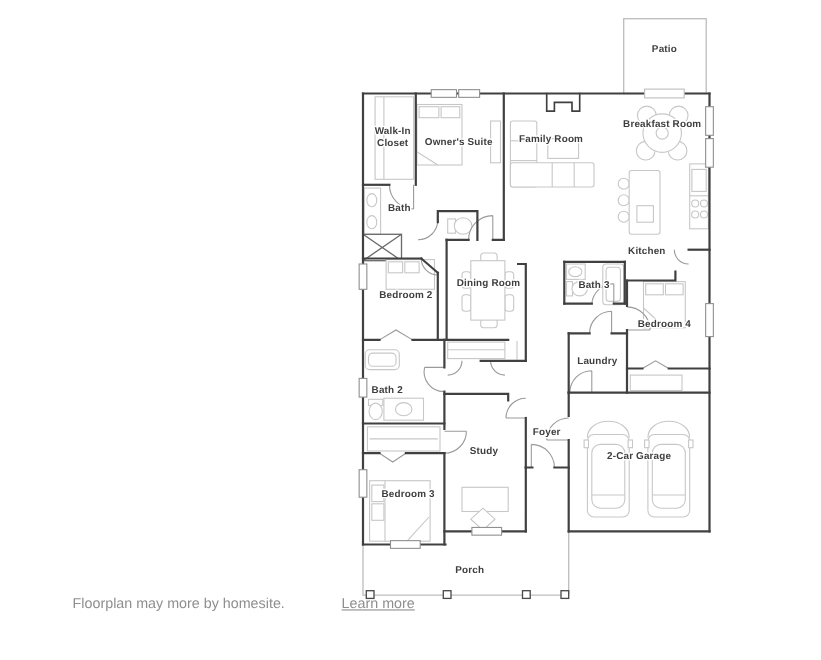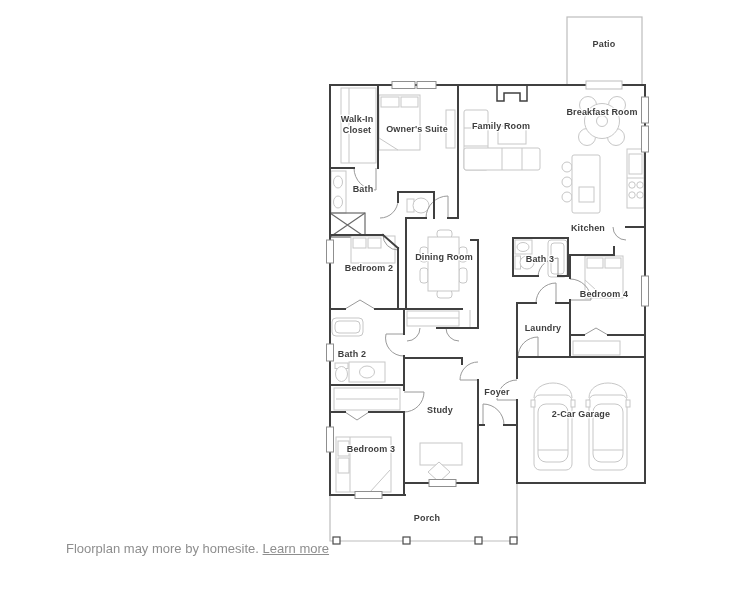--- a/index.html
+++ b/index.html
@@ -11,21 +11,21 @@
   .walls{stroke:#404040;stroke-width:2;fill:none;stroke-linecap:square;}
   .thinwalls{stroke:#bdbdbd;stroke-width:1.2;fill:none;}
   .furn{stroke:#c7c7c7;stroke-width:1;fill:#ffffff;}
   .furnln{stroke:#c7c7c7;stroke-width:1;fill:none;}
   .doors{stroke:#9a9a9a;stroke-width:1;fill:none;}
   .winrect{fill:#ffffff;stroke:#8f8f8f;stroke-width:1;}
   .slider{fill:#ffffff;stroke:#bdbdbd;stroke-width:1;}
   .darkfix{stroke:#6a6a6a;stroke-width:1.2;fill:none;}
   .post{fill:#ffffff;stroke:#4a4a4a;stroke-width:1.2;}
   #footer{position:absolute;left:66px;top:541px;font-size:13px;color:#8e8e8e;}
-  #footer a{color:#8e8e8e;text-decoration:underline;cursor:pointer;}
+  #footer a{color:#8e8e8e;text-decoration:underline;cursor:pointer;margin-left:48px;}
 </style>
 </head>
 <body>
 
 <div id="stage">
   <svg width="746" height="600" viewBox="0 0 746 600">
 
     <g>
       <rect class="thinwalls" x="567" y="17" width="75" height="68"></rect>
     </g>

